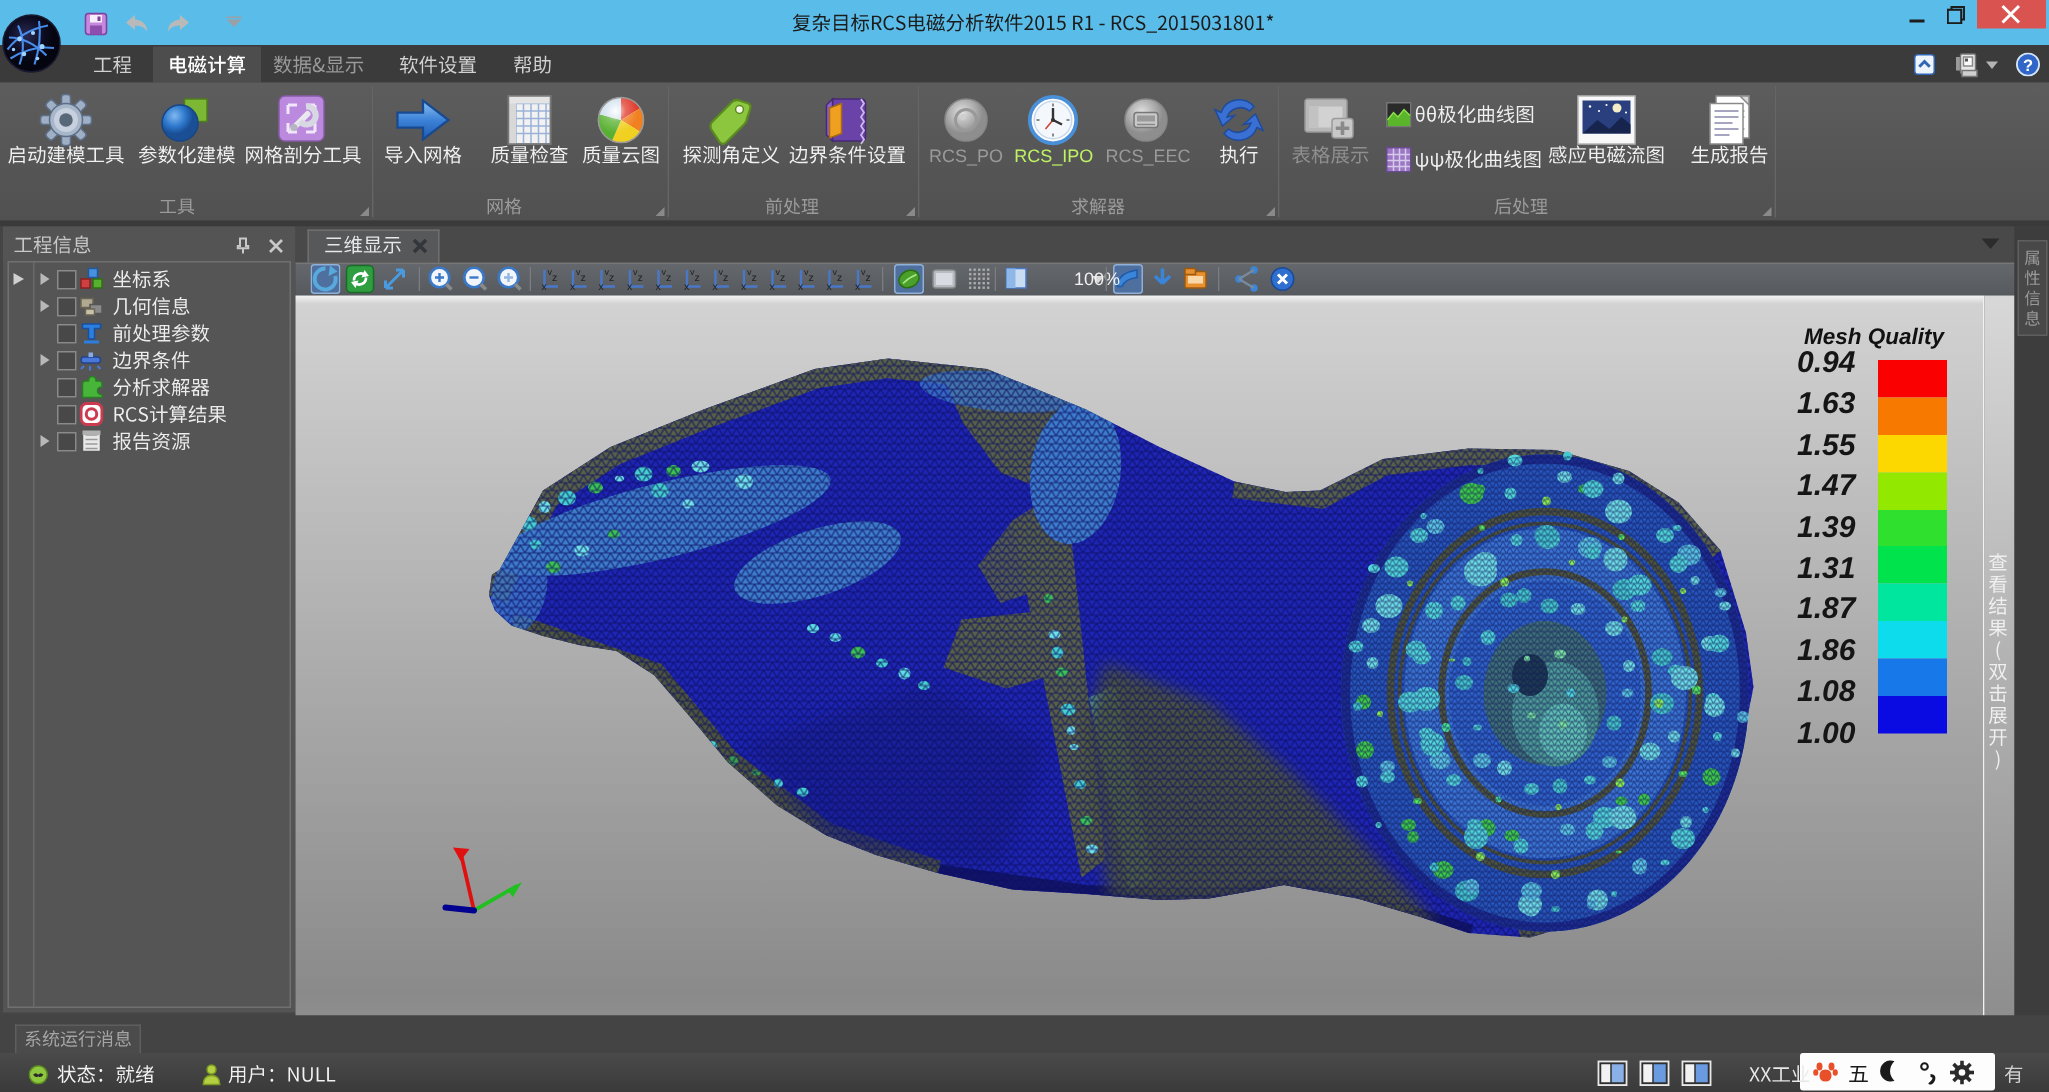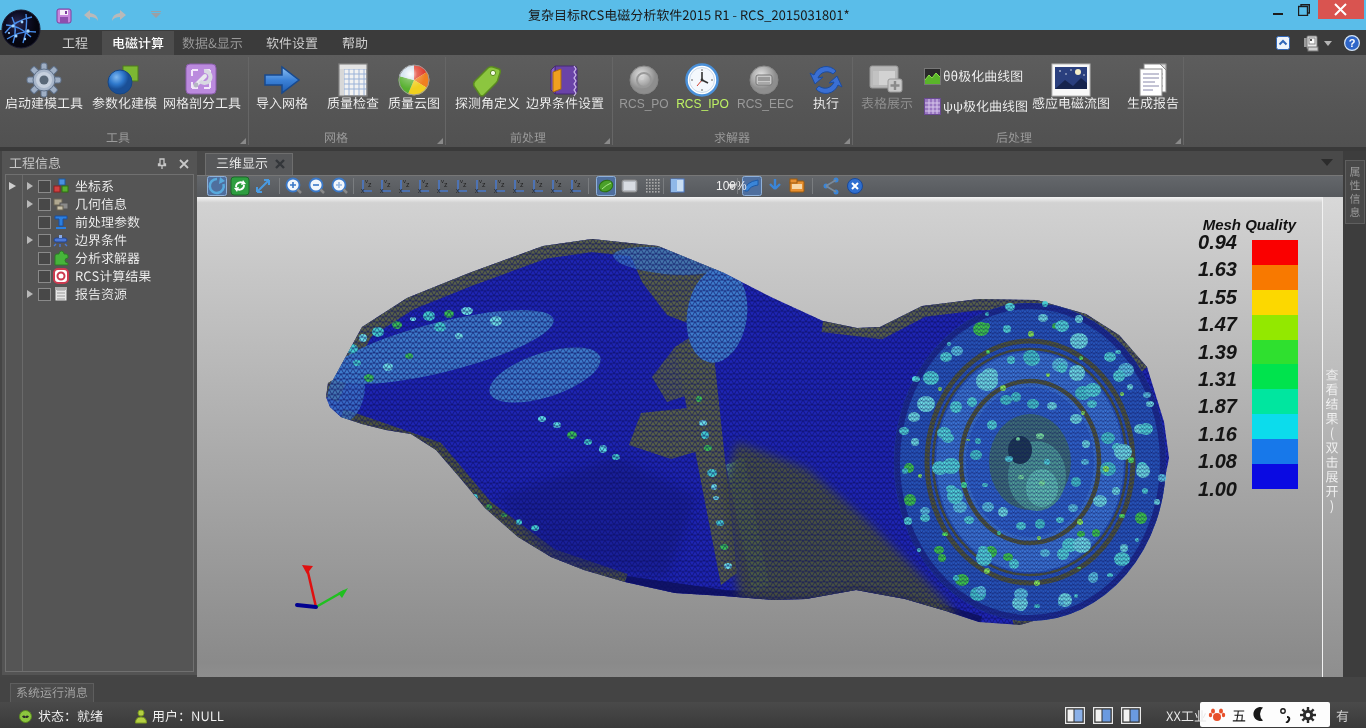--- a/index.html
+++ b/index.html
@@ -730,21 +730,21 @@
     </div>
     <div class="abs" style="left:1150px;top:216px;width:146px;text-align:right;font-family:Liberation Sans, sans-serif;font-weight:bold;font-style:italic;font-size:15px;color:#111">Mesh Quality</div>
     <div class="abs" style="left:1150px;top:229px;width:87px;text-align:right;font-family:'Liberation Sans';font-weight:bold;font-style:italic;font-size:20px;color:#151515">
       <div style="height:27.4px;line-height:27.4px">0.94</div>
       <div style="height:27.4px;line-height:27.4px">1.63</div>
       <div style="height:27.4px;line-height:27.4px">1.55</div>
       <div style="height:27.4px;line-height:27.4px">1.47</div>
       <div style="height:27.4px;line-height:27.4px">1.39</div>
       <div style="height:27.4px;line-height:27.4px">1.31</div>
       <div style="height:27.4px;line-height:27.4px">1.87</div>
-      <div style="height:27.4px;line-height:27.4px">1.16</div>
+      <div style="height:27.4px;line-height:27.4px">1.86</div>
       <div style="height:27.4px;line-height:27.4px">1.08</div>
       <div style="height:27.4px;line-height:27.4px">1.00</div>
     </div>
     <svg class="abs" style="left:19px;top:710px" width="13" height="13" viewBox="0 0 13 13">
 <circle cx="6.5" cy="6.5" r="6" fill="#8dc63f" stroke="#5a8a20"></circle>
 <path d="M3 6.5 Q5 4.5 6.5 6.5 Q8 4.5 10 6.5 Q8 9 6.5 7.5 Q5 9 3 6.5 Z" fill="#2a2a2a"></path>
     </svg>
     <svg class="abs" style="left:134px;top:709px" width="14" height="15" viewBox="0 0 14 15">
 <circle cx="7" cy="4" r="3" fill="#b5cf42" stroke="#7a9a20"></circle>
 <path d="M1.5 14 Q1.5 8 7 8 Q12.5 8 12.5 14 Z" fill="#b5cf42" stroke="#7a9a20"></path>

